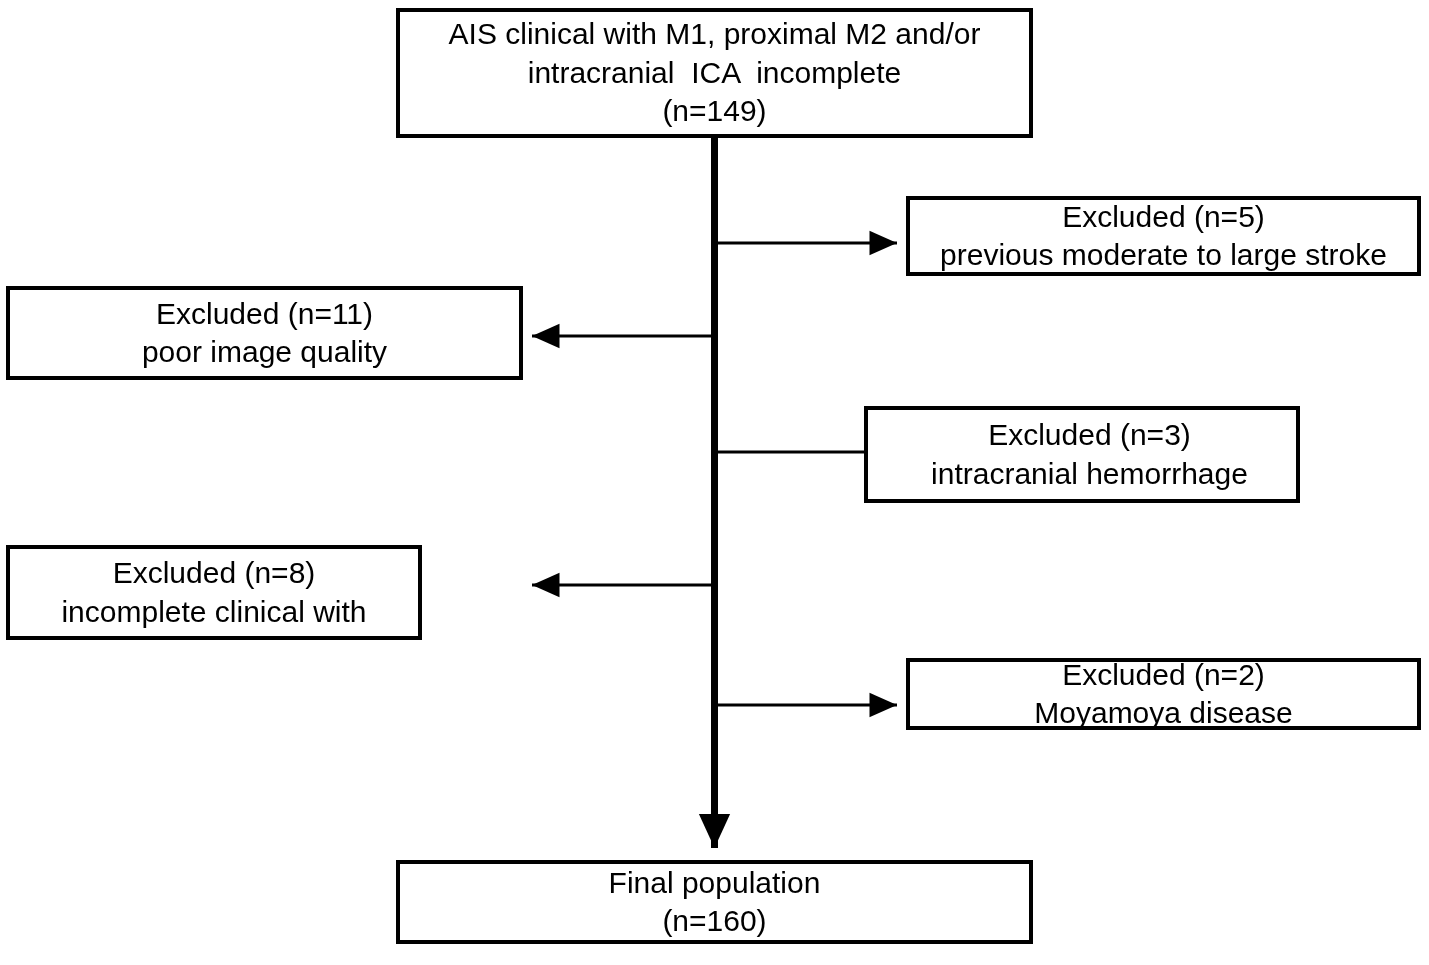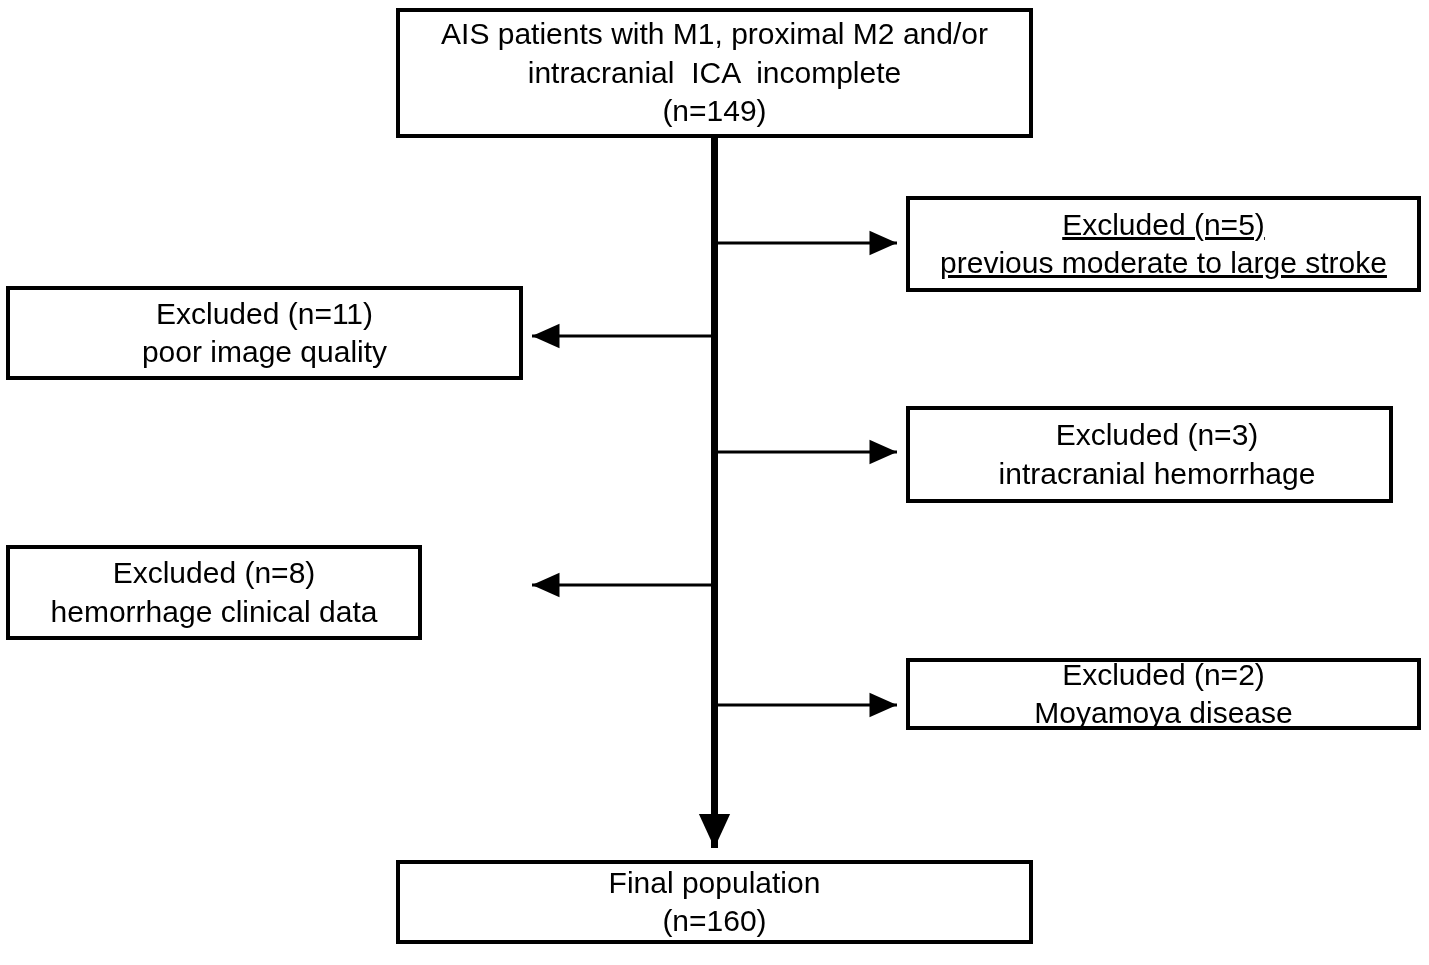--- a/index.html
+++ b/index.html
@@ -68,43 +68,43 @@
     <line x1="714.5" y1="336" x2="532" y2="336" stroke="#000000" stroke-width="3.2" marker-end="url(#arrow-left)"></line>
 
     <line x1="714.5" y1="452" x2="897" y2="452" stroke="#000000" stroke-width="3.2" marker-end="url(#arrow-right)"></line>
 
     <line x1="714.5" y1="585" x2="532" y2="585" stroke="#000000" stroke-width="3.2" marker-end="url(#arrow-left)"></line>
 
     <line x1="714.5" y1="705" x2="897" y2="705" stroke="#000000" stroke-width="3.2" marker-end="url(#arrow-right)"></line>
   </svg>
 
   <div class="node" id="node-start" style="left: 396px; top: 8px; width: 637px; height: 130px;">
-    <span class="line">AIS patients with M1, proximal M2 and/or</span>
+    <span class="line">AIS clinical with M1, proximal M2 and/or</span>
     <span class="line">intracranial  ICA  incomplete</span>
     <span class="line">(n=149)</span>
   </div>
 
-  <div class="node" id="node-excluded-stroke" style="left: 906px; top: 196px; width: 515px; height: 96px; text-decoration: underline;">
+  <div class="node" id="node-excluded-stroke" style="left: 906px; top: 196px; width: 515px; height: 80px;">
     <span class="line">Excluded (n=5)</span>
     <span class="line">previous moderate to large stroke</span>
   </div>
 
   <div class="node" id="node-excluded-image" style="left: 6px; top: 286px; width: 517px; height: 94px;">
     <span class="line">Excluded (n=11)</span>
     <span class="line">poor image quality</span>
   </div>
 
-  <div class="node" id="node-excluded-hemorrhage" style="left: 906px; top: 406px; width: 487px; height: 97px; padding-left: 15px;">
+  <div class="node" id="node-excluded-hemorrhage" style="left: 864px; top: 406px; width: 436px; height: 97px; padding-left: 15px;">
     <span class="line">Excluded (n=3)</span>
     <span class="line">intracranial hemorrhage</span>
   </div>
 
   <div class="node" id="node-excluded-clinical" style="left: 6px; top: 545px; width: 416px; height: 95px;">
     <span class="line">Excluded (n=8)</span>
-    <span class="line">hemorrhage clinical data</span>
+    <span class="line">incomplete clinical with</span>
   </div>
 
   <div class="node" id="node-excluded-moyamoya" style="left: 906px; top: 658px; width: 515px; height: 72px;">
     <span class="line">Excluded (n=2)</span>
     <span class="line">Moyamoya disease</span>
   </div>
 
   <div class="node" id="node-final" style="left: 396px; top: 860px; width: 637px; height: 84px;">
     <span class="line">Final population</span>
     <span class="line">(n=160)</span>

